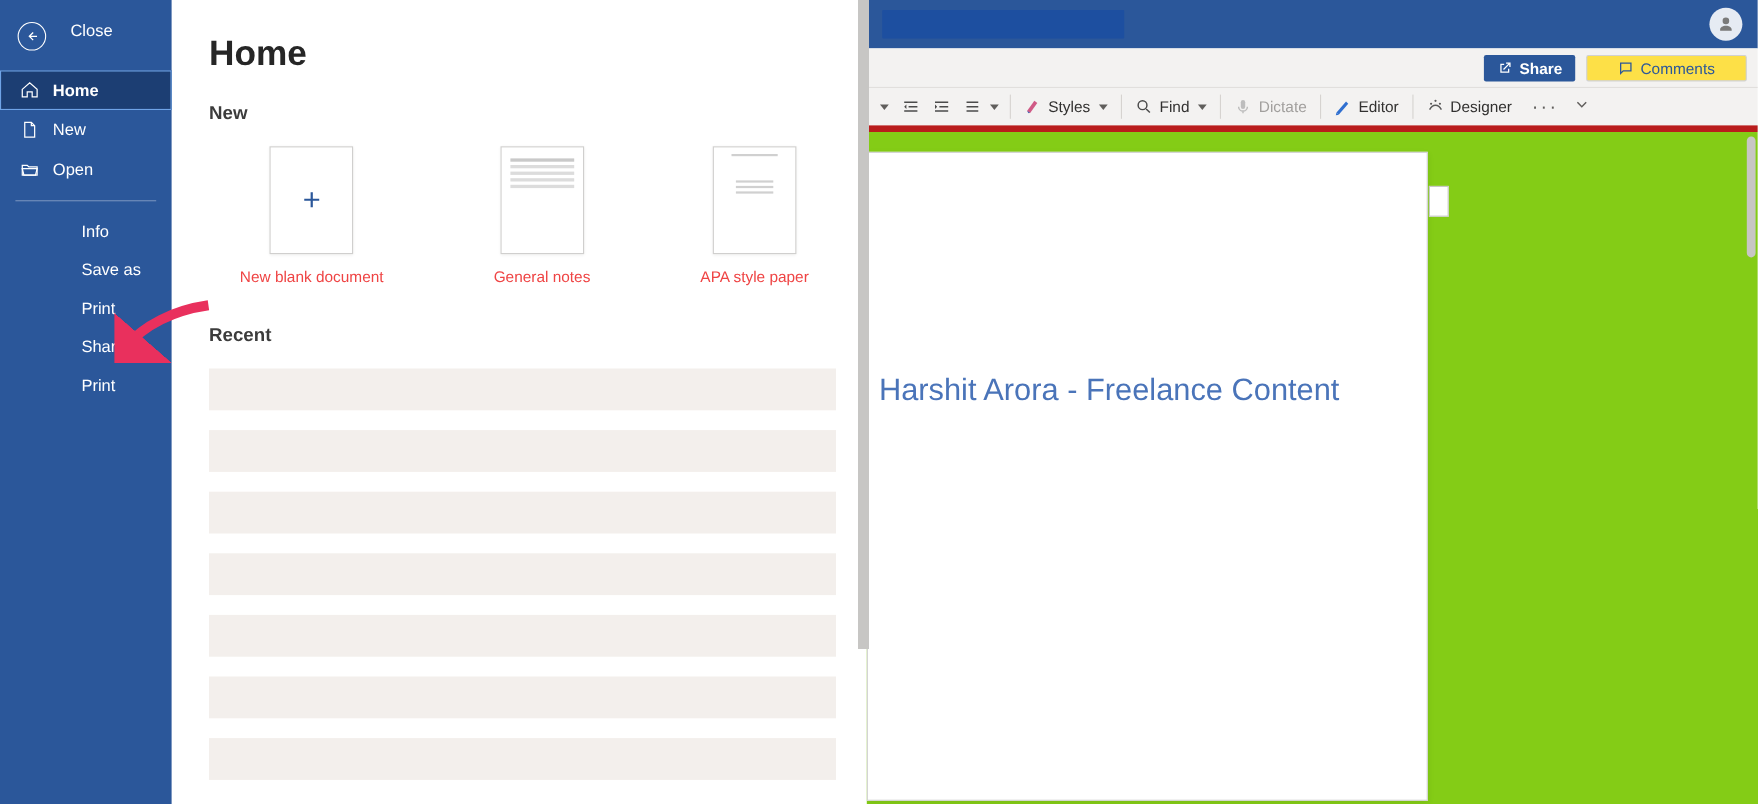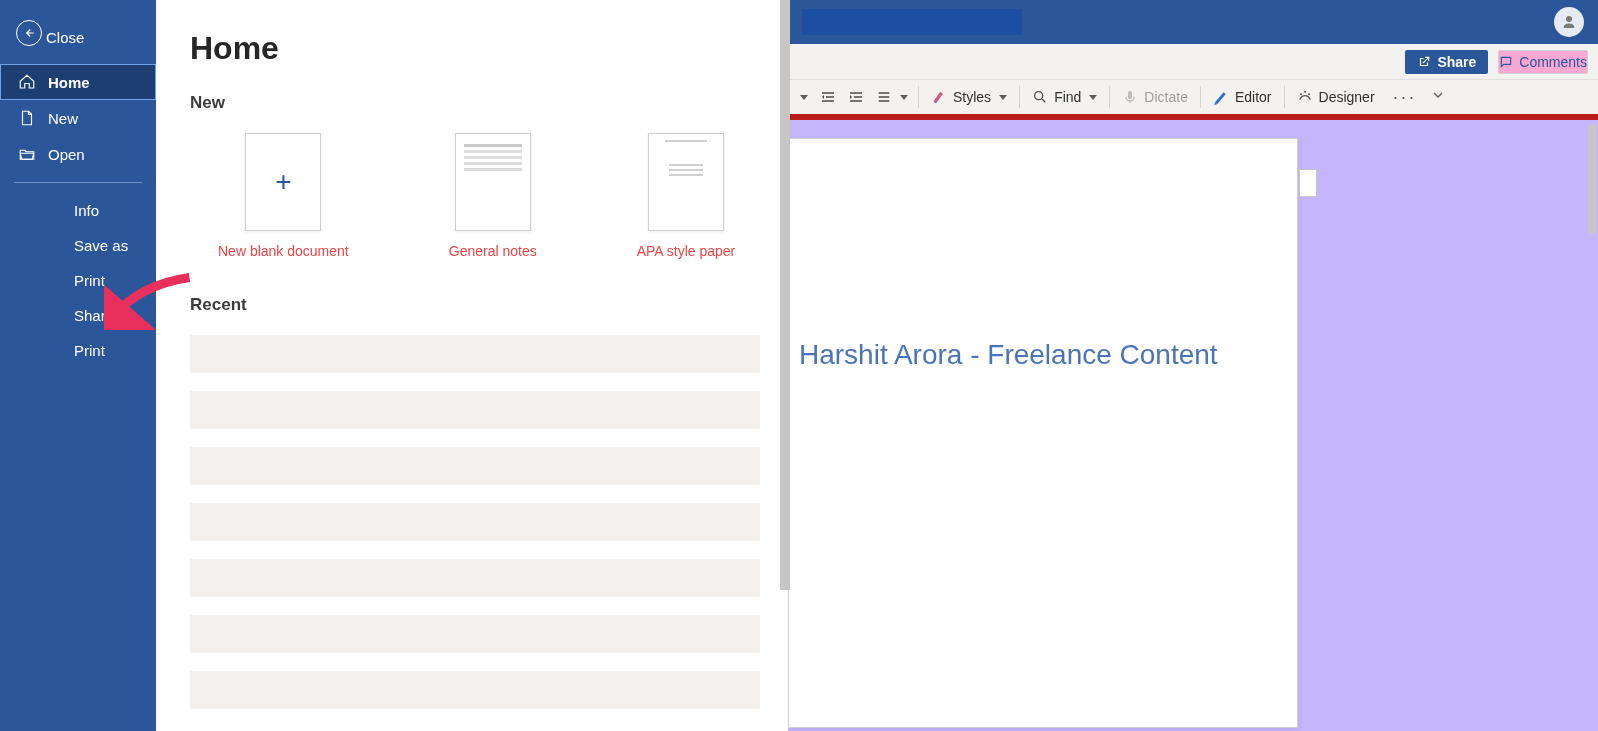--- a/index.html
+++ b/index.html
@@ -22,52 +22,52 @@
   .title-spacer { flex: 1; }
   .avatar-circle {
     width: 30px; height: 30px; border-radius: 50%; background: #e6ebf3;
     display: flex; align-items: center; justify-content: center;
   }
   .avatar-circle svg { width: 18px; height: 18px; fill: #7a7a7a; }
 
   .sharebar { background: var(--ribbon-grey); height: 36px; display: flex; align-items: center; justify-content: flex-end; padding: 0 10px; gap: 10px; border-bottom: 1px solid #e1dfdd;}
   .share-btn { background: var(--blue); color: #fff; display: flex; align-items: center; gap: 6px; padding: 4px 12px; font-size: 14px; font-weight: 600; border-radius: 2px; cursor: pointer; }
   .share-btn svg { width: 14px; height: 14px; fill: #fff; }
-  .comments-btn { background: #f9a8d4; border: 1px solid #d1d1d1; color: var(--blue); display: flex; align-items: center; gap: 6px; padding: 3px 0; font-size: 14px; border-radius: 2px; cursor: pointer;}
+  .comments-btn { background: #fde047; border: 1px solid #d1d1d1; color: var(--blue); display: flex; align-items: center; gap: 6px; padding: 3px 28px; font-size: 14px; border-radius: 2px; cursor: pointer;}
   .comments-btn svg { width: 14px; height: 14px; fill: none; stroke: var(--blue); stroke-width: 2; }
 
   .ribbon { background: var(--ribbon-grey); height: 40px; display: flex; align-items: center; padding: 0 6px; gap: 4px; border-bottom: 6px solid #b91c1c;}
   .ribbon .sep { width: 1px; background: #d6d3d0; align-self: stretch; margin: 6px 2px; }
   .ribbon button {
     background: transparent; border: none; font-size: 14px; color: #323130;
     display: flex; align-items: center; gap: 6px; padding: 4px 6px; cursor: pointer;
   }
   .ribbon button.disabled { color: #a19f9d; cursor: default;}
   .ribbon svg { width: 16px; height: 16px; }
   .chev-down::after { content: ""; display: inline-block; width: 0; height: 0; border-left: 4px solid transparent; border-right: 4px solid transparent; border-top: 5px solid #605e5c; margin-left: 2px;}
   .ribbon .icon-only { padding: 4px; }
   .overflow-dots { font-size: 18px; letter-spacing: 2px; color: #605e5c; padding: 0 8px; cursor: pointer;}
   .ribbon-collapse { width: 18px; text-align: center; color: #605e5c; cursor: pointer; }
 
-  .doc-body { flex: 1; background: #c4b5fd; position: relative; overflow: hidden;}
+  .doc-body { flex: 1; background: #84cc16; position: relative; overflow: hidden;}
   .doc-scroll { position: absolute; right: 2px; top: 4px; width: 8px; height: 110px; background: #c8c6c4; border-radius: 4px;}
   .page {
     position: absolute; left: 0; top: 18px; width: 510px; height: 590px; background: #fff;
     border: 1px solid #d0d0d0; box-shadow: 0 2px 6px rgba(0,0,0,.08);
   }
   .page .link-text { position: absolute; left: 10px; top: 200px; font-size: 28px; color: var(--accent-link); text-decoration: underline; text-decoration-color: transparent;}
   .ruler-tab { position: absolute; right: -20px; top: 30px; width: 18px; height: 28px; border: 1px solid #c7c7c7; background: #fff;}
 
   
   #backstage { position: absolute; left: 0; top: 0; width: 790px; height: 731px; display: flex; }
   #bs-vscroll { position: absolute; right: 0; top: 0; width: 10px; height: 590px; background: #c7c6c4; border-radius: 0;}
   #bs-sidebar {
     width: 156px; background: var(--blue); color: #fff; display: flex; flex-direction: column;
   }
-  .bs-close { display: flex; align-items: flex-end; gap: 4px; padding: 20px 16px 18px 16px; cursor: pointer; font-size: 15px;}
+  .bs-close { display: flex; align-items: flex-start; gap: 22px; padding: 20px 16px 18px 16px; cursor: pointer; font-size: 15px;}
   .bs-close .circ { width: 26px; height: 26px; border: 1.5px solid #fff; border-radius: 50%; display: flex; align-items: center; justify-content: center;}
   .bs-close .circ svg { width: 14px; height: 14px; stroke: #fff; fill: none; stroke-width: 2;}
   .nav-item { display: flex; align-items: center; gap: 12px; padding: 9px 18px; font-size: 15px; cursor: pointer;}
   .nav-item.selected { background: var(--blue-dark); font-weight: 600; outline: 1px solid #6fa3e6; outline-offset: -1px;}
   .nav-item svg { width: 18px; height: 18px; stroke: #fff; fill: none; stroke-width: 1.5;}
   .nav-divider { height: 1px; background: rgba(255,255,255,.35); margin: 10px 14px;}
   .nav-item.noicon { padding-left: 74px; }
 
   
   .arrow-annot { position: absolute; left: 104px; top: 270px; width: 90px; height: 60px; pointer-events: none;}

